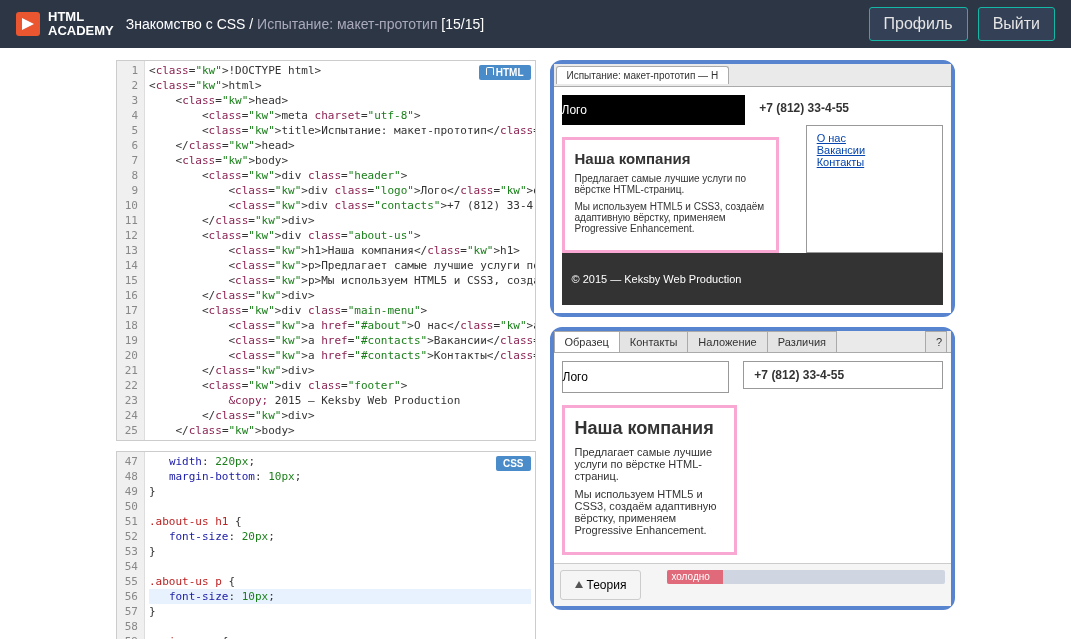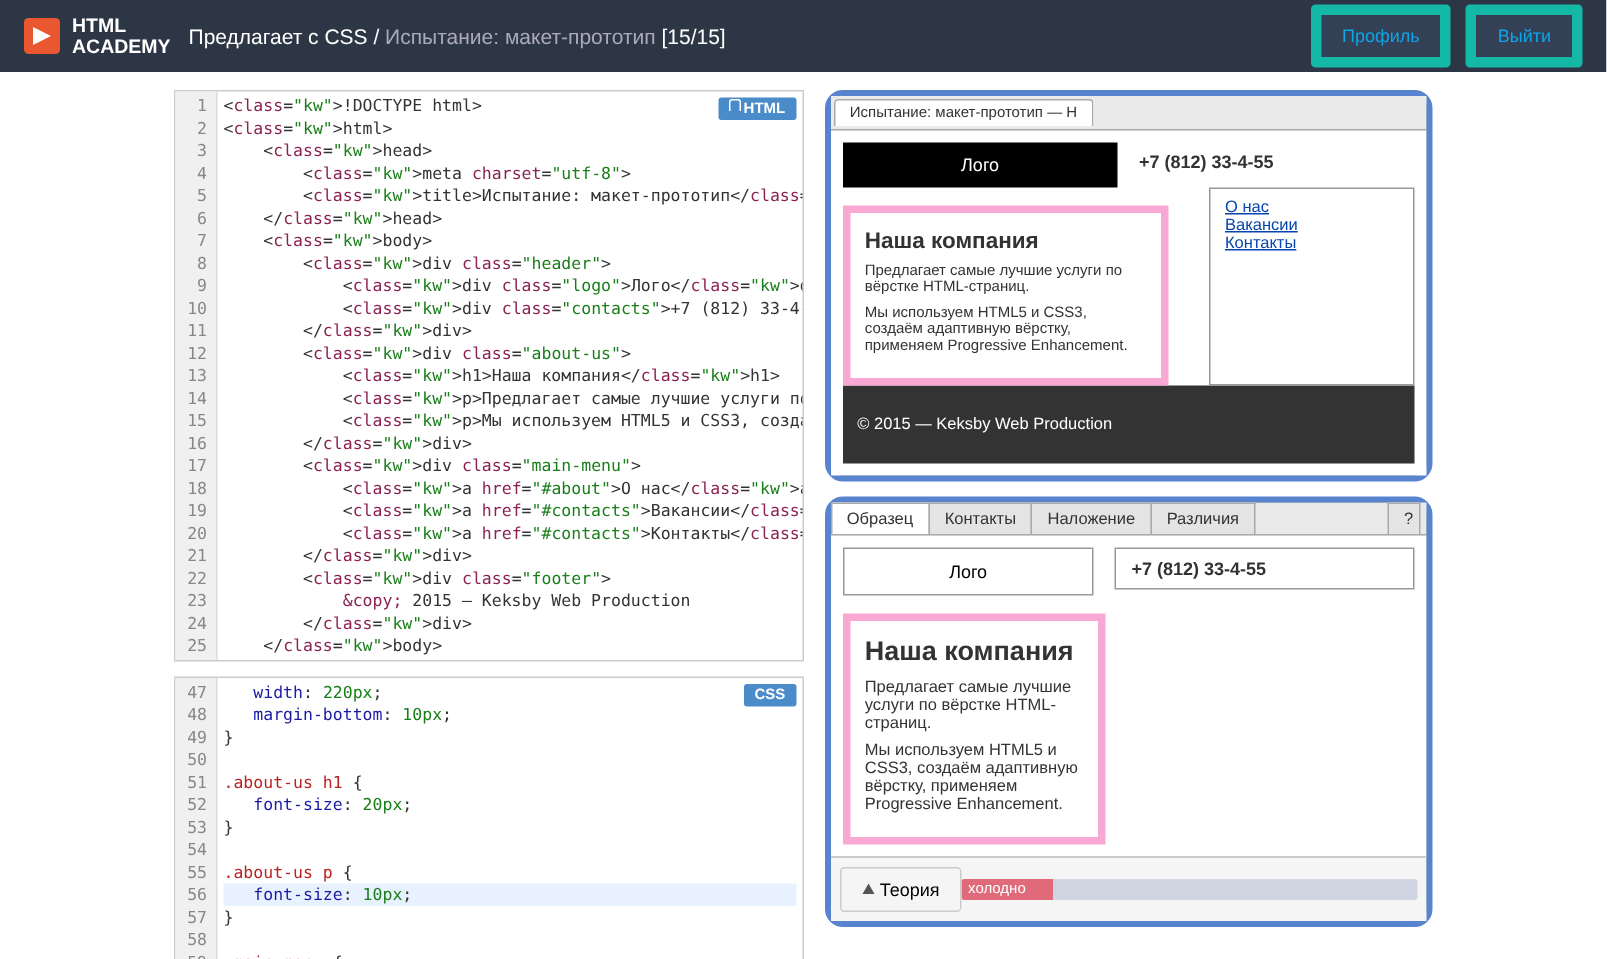--- a/index.html
+++ b/index.html
@@ -6,51 +6,51 @@
 body{font-family:Arial,Helvetica,sans-serif;background:#fff;font-size:12px;color:#333}
 .hdr{background:#2c3645;height:48px;display:flex;align-items:center;padding:0 16px;justify-content:space-between}
 .hdr-l{display:flex;align-items:center;gap:12px}
 .logo{display:flex;align-items:center;gap:8px}
 .logo-icon{width:24px;height:24px;background:#e9562f;border-radius:3px;position:relative}
 .logo-icon::before{content:"";position:absolute;left:6px;top:6px;width:12px;height:12px;background:#fff;clip-path:polygon(0 0,100% 50%,0 100%)}
 .logo-txt{color:#fff;font-weight:bold;font-size:13px;line-height:1.1}
 .crumb{color:#aab;font-size:14px}
 .crumb .white{color:#fff}
 .hdr-r{display:flex;gap:10px}
-.btn-nav{background:#344055;border:7px solid #14b8a6;color:#0ea5e9;padding:7px 14px;border-radius:3px;font-size:12px;cursor:pointer}
+.btn-nav{background:#344055;border:1px solid #14b8a6;color:#e5e5e5;padding:7px 14px;border-radius:3px;font-size:16px;cursor:pointer}
 .main{display:flex;gap:14px;padding:12px 116px}
 .left,.right{display:flex;flex-direction:column;gap:10px;width:50%}
 .editor{border:1px solid #ccc;position:relative;background:#fff}
 .badge{position:absolute;top:4px;right:4px;padding:2px 7px;font-size:10px;font-weight:bold;border-radius:2px;color:#fff}
 .badge-html{background:#4a8bc9}
 .badge-css{background:#4a8bc9}
 .lock{display:inline-block;width:8px;height:8px;border:1px solid #fff;border-radius:2px 2px 0 0;border-bottom:none;margin-right:2px;position:relative;top:-1px}
 .code{display:flex;font-family:Consolas,Monaco,monospace;font-size:11px;line-height:15px}
 .gutter{background:#f0f0f0;color:#888;text-align:right;padding:2px 6px 2px 4px;border-right:1px solid #ddd;user-select:none;min-width:28px}
 .codebody{padding:2px 4px;white-space:pre;overflow:hidden;flex:1}.attr{color:#8b2252}.str{color:#1a7f1a}.val{color:#1a7f1a}.sel{color:#b22}.prop{color:#1a1aa6}
 .btn{padding:7px 14px;border-radius:3px;font-size:12px;cursor:pointer;border:1px solid #ccc;background:#f5f5f5}
-.preview-wrap{border:4px solid #5883cf;border-radius:12px;background:#0c4a6e}
+.preview-wrap{border:4px solid #5883cf;border-radius:12px;background:#4d7c0f}
 .tabstrip{display:flex;border-bottom:1px solid #aaa;background:#eaeaea;font-size:11px}
 .ptab{padding:4px 10px;border:1px solid #aaa;border-bottom:none;background:#fff;margin-right:-1px;cursor:pointer}
 .ptab.inactive{background:#e4e4e4}
 .ptab.help{width:20px;text-align:center;margin-left:auto;margin-right:4px}
 .preview{padding:8px;background:#fff}
 .pv-row{display:flex;gap:14px;align-items:flex-start}
-.pv-logo{background:#000;color:#fff;padding:8px 0;text-align:center;flex:1;font-size:12px}
+.pv-logo{background:#000;color:#fff;padding:8px 0;text-align:left;flex:1;font-size:12px}
 .pv-phone{flex:1;font-weight:bold;font-size:12px;text-align:left;padding:6px 0}
-.pv-box{border:5px solid #f9a8d4;padding:10px;margin-top:12px;width:57%}
+.pv-box{border:3px solid #f9a8d4;padding:10px;margin-top:12px;width:57%}
 .pv-h{font-weight:bold;font-size:15px;margin-bottom:6px}
 .pv-p{font-size:10px;margin-bottom:6px}
 .pv-menu{border:1px solid #999;padding:6px 10px;font-size:11px;width:36%;margin-top:0;margin-left:auto}
 .pv-menu a{color:#0645ad;text-decoration:underline;display:block}
 .pv-footer{background:#333;color:#fff;padding:20px 10px;font-size:11px}
 .pv2 .pv-box{width:46%}
 .pv2 .pv-h{font-size:18px;line-height:1.2}
 .pv2 .pv-p{font-size:11px}
-.bottombar{display:flex;align-items:center;gap:0;padding:6px;border-top:1px solid #ccc;background:#f5f5f5}
+.bottombar{display:flex;align-items:flex-start;gap:26px;padding:6px;border-top:1px solid #ccc;background:#f5f5f5}
 .prog{flex:1;height:14px;background:#cfd6e2;border-radius:2px;position:relative;overflow:hidden}
 .prog-fill{position:absolute;left:0;top:0;bottom:0;width:20%;background:#e06a7a}
 .prog-lbl{position:absolute;left:4px;top:0;font-size:10px;color:#fff;line-height:14px}
 .titletab{background:#eaeaea;border-bottom:1px solid #aaa;font-size:10px;padding:2px}
 .titletab span{display:inline-block;background:#fff;border:1px solid #aaa;border-bottom:none;padding:3px 10px;border-radius:3px 3px 0 0}
 .hl-line{background:#e8f2fe}
 .reload-icn{display:inline-block;width:10px;height:10px;border:1.5px solid #555;border-radius:50%;border-top-color:transparent;margin-right:4px;position:relative;top:1px;transform:rotate(30deg)}
 .book-icn{display:inline-block;width:0;height:0;border-left:4px solid transparent;border-right:4px solid transparent;border-bottom:7px solid #555;margin-right:4px;position:relative;top:-1px}
 </style>
 </head>
@@ -59,21 +59,21 @@
 <div class="hdr">
   <div class="hdr-l">
     <div class="logo">
       <div class="logo-icon"></div>
       <div class="logo-txt">
         <div>HTML</div>
         <div>ACADEMY</div>
       </div>
     </div>
     <div class="crumb">
-      <span class="white">Предлагает с CSS /</span><span> Испытание: макет-прототип </span><span class="white">[15/15]</span>
+      <span class="white">Знакомство с CSS /</span><span> Испытание: макет-прототип </span><span class="white">[15/15]</span>
     </div>
   </div>
   <div class="hdr-r">
     <button class="btn-nav">Профиль</button>
     <button class="btn-nav">Выйти</button>
   </div>
 </div>
 
 <div class="main">
 

